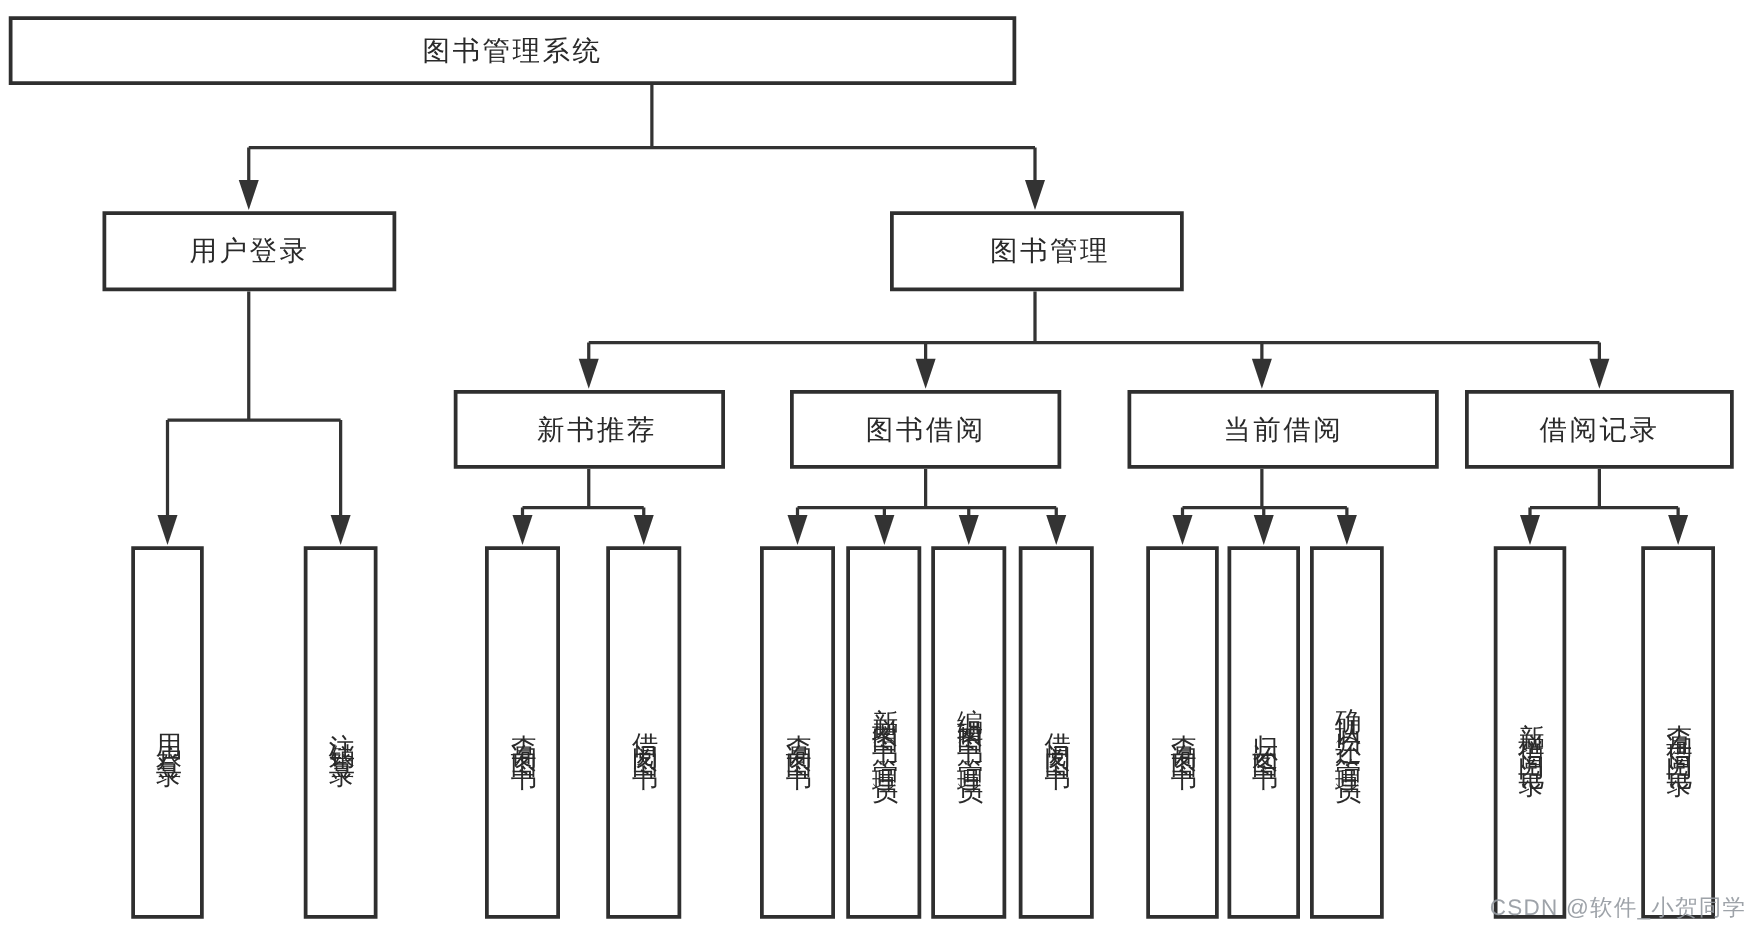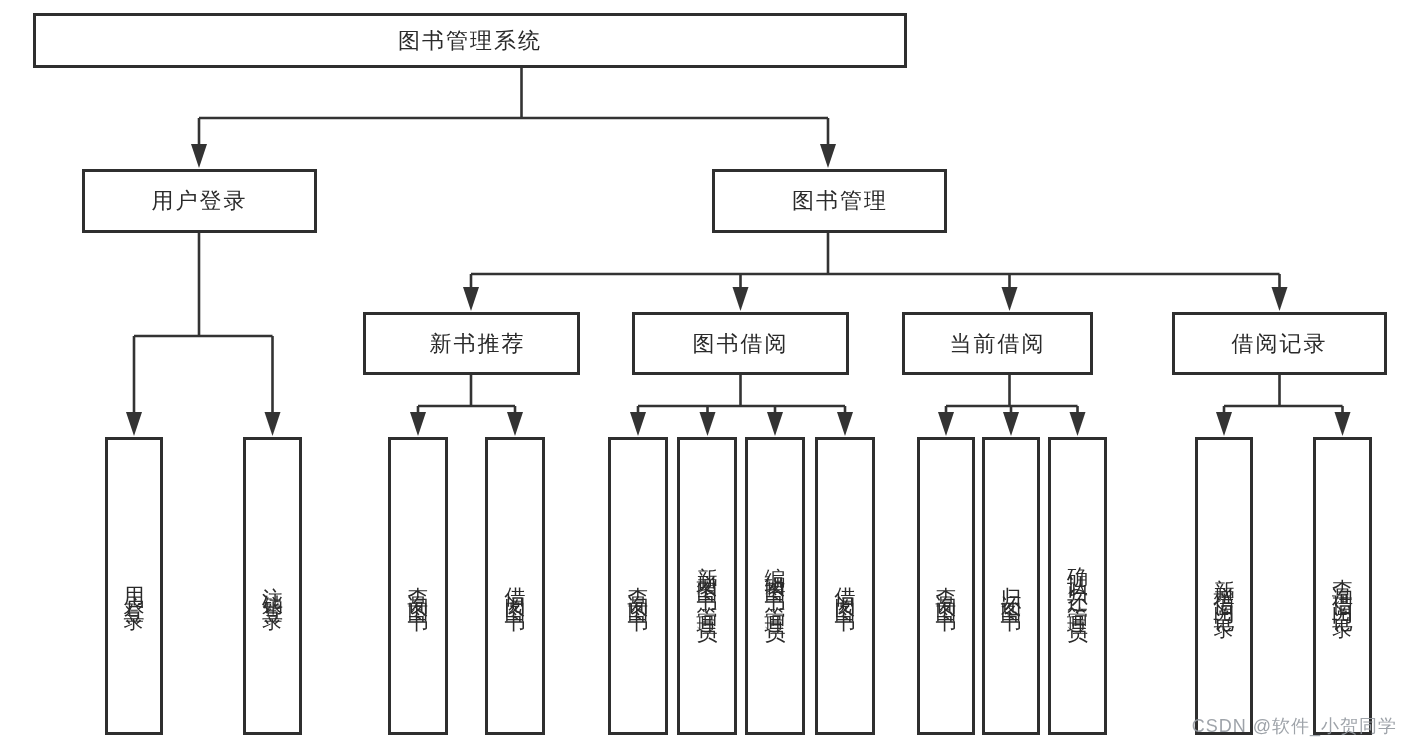--- a/index.html
+++ b/index.html
@@ -29,21 +29,21 @@
     border: 3px solid #2f2f2f;
     display: flex;
     align-items: center;
     justify-content: center;
     z-index: 1;
     font-size: 22px;
     letter-spacing: 2px;
     color: #2a2a2a;
     white-space: nowrap;
   }
-  .node-root   { left: 33px;  top: 13px;  width: 874px; height: 55px; }
+  .node-root   { left: 7px;  top: 13px;  width: 806px; height: 55px; }
   .node-l2     { top: 169px;  height: 64px; width: 235px; }
   .node-l3     { top: 312px;  height: 63px; }
   .vnode {
     position: absolute;
     top: 437px;
     height: 298px;
     box-sizing: border-box;
     background: #ffffff;
     border: 3px solid #2f2f2f;
     display: flex;
@@ -142,21 +142,21 @@
     </g>
   </svg>
 
   <div class="node node-root">图书管理系统</div>
 
   <div class="node node-l2" style="left:82px;">用户登录</div>
   <div class="node node-l2" style="left:712px;padding-left:21px;">图书管理</div>
 
   <div class="node node-l3" style="left:363px;width:217px;padding-left:12px;">新书推荐</div>
   <div class="node node-l3" style="left:632px;width:217px;">图书借阅</div>
-  <div class="node node-l3" style="left:902px;width:191px;">当前借阅</div>
+  <div class="node node-l3" style="left:902px;width:249px;">当前借阅</div>
   <div class="node node-l3" style="left:1172px;width:215px;">借阅记录</div>
 
   <div class="vnode" style="left:105px;width:58px;">用户登录</div>
   <div class="vnode" style="left:243px;width:59px;">注销登录</div>
 
   <div class="vnode" style="left:388px;width:60px;">查询图书</div>
   <div class="vnode" style="left:485px;width:60px;">借阅图书</div>
 
   <div class="vnode" style="left:608px;width:60px;">查询图书</div>
   <div class="vnode" style="left:677px;width:60px;">新增图书（管理员）</div>

